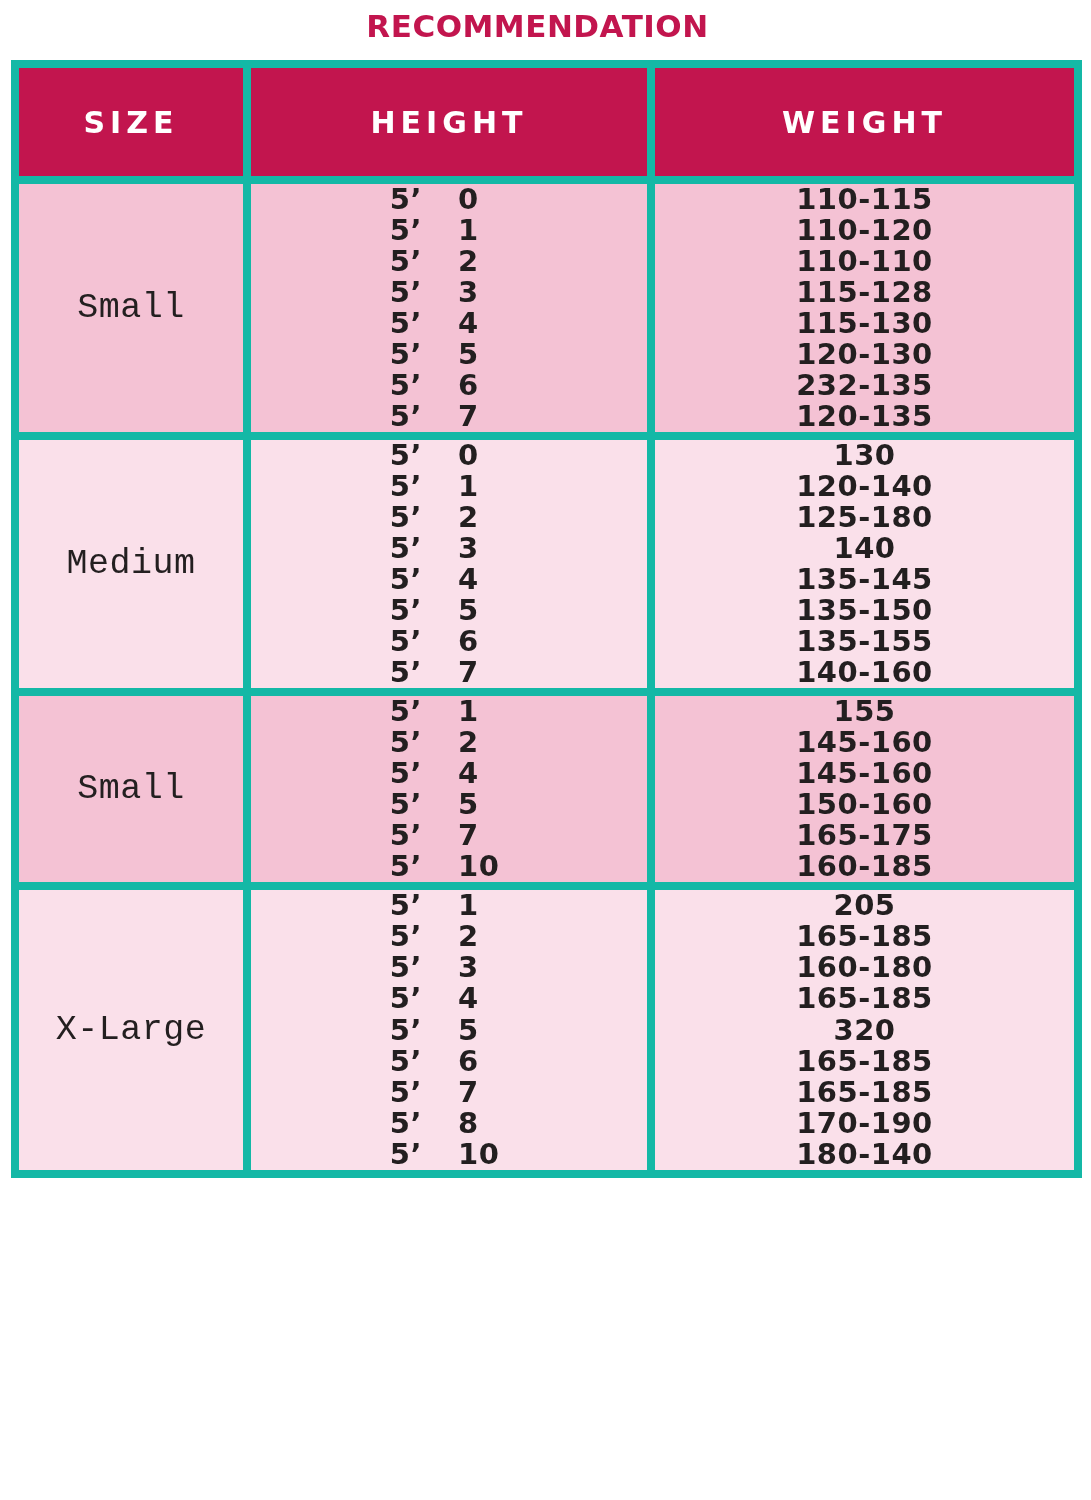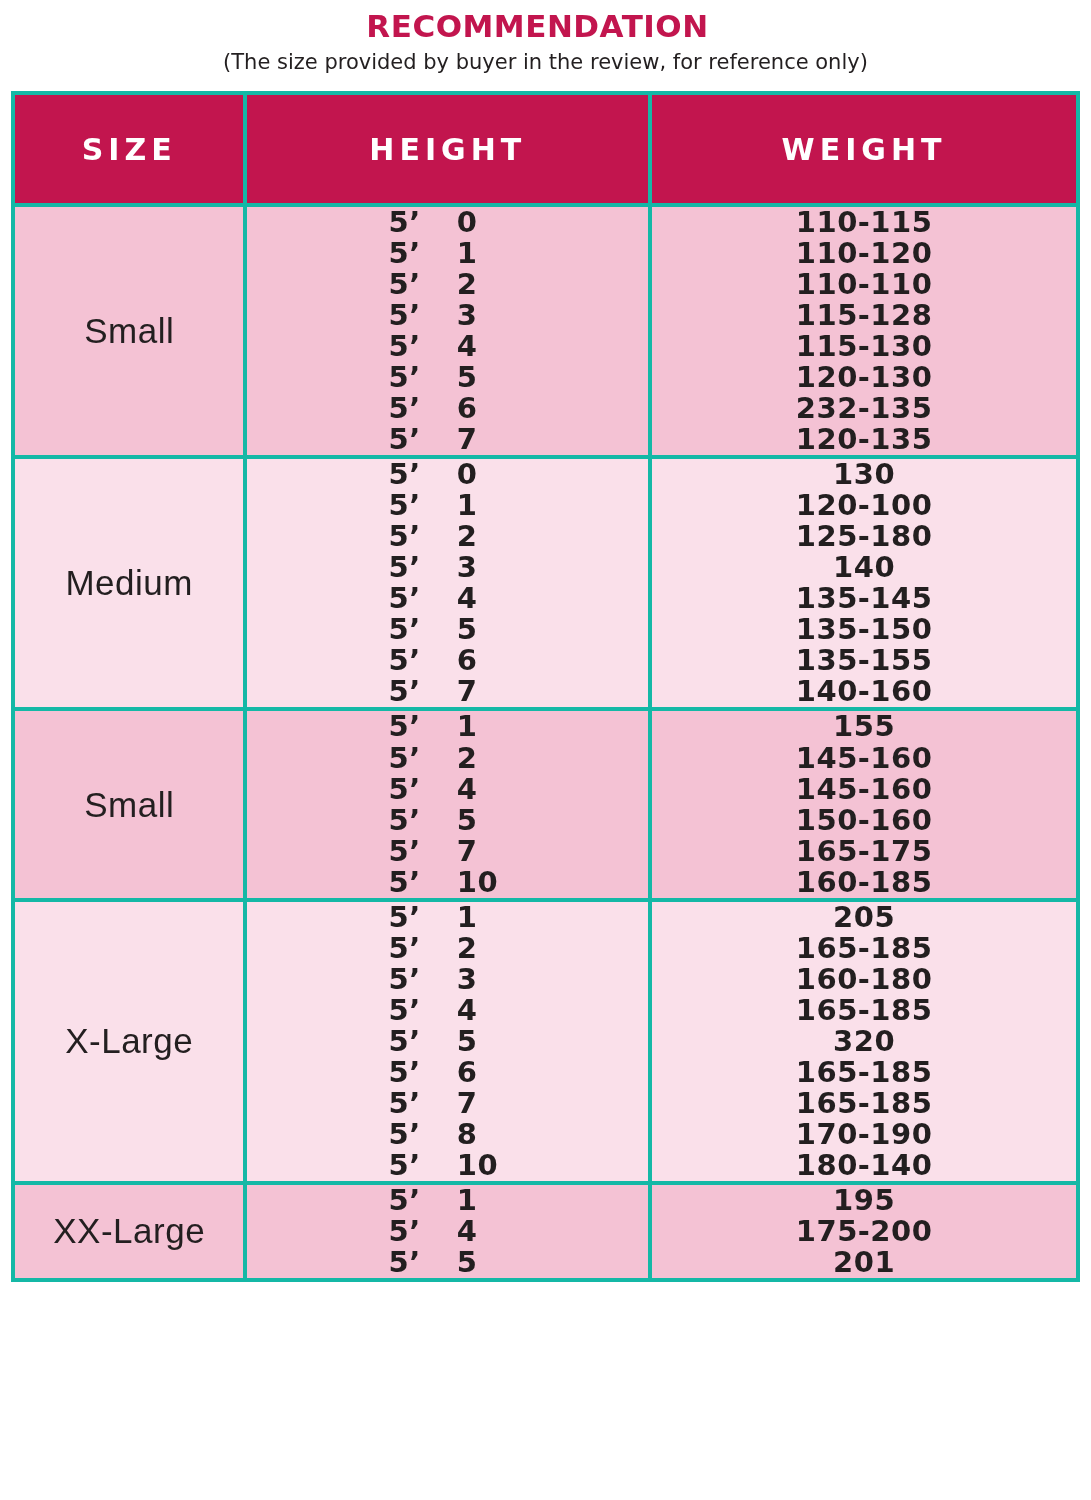--- a/index.html
+++ b/index.html
@@ -38,21 +38,21 @@
     line-height: 1.15;
     font-family: "DejaVu Sans", sans-serif;
   }
   table.sizechart {
     border-collapse: collapse;
     width: 1069px;
     margin: 17px 0 0 11px;
     table-layout: fixed;
   }
   table.sizechart td, table.sizechart th {
-    border: 4px solid #14b8a6;
+    border: 8px solid #14b8a6;
     padding: 0;
   }
   thead th {
     background: #c2154e;
     color: #ffffff;
     font-weight: bold;
     font-size: 30px;
     letter-spacing: 5px;
     height: 108px;
     vertical-align: middle;
@@ -64,21 +64,21 @@
   .col-weight { width: 427px; }
 
   tbody tr.band-a td { background: #f4c2d4; }
   tbody tr.band-b td { background: #fae0ea; }
 
   td.size-cell {
     text-align: center;
     vertical-align: middle;
     font-size: 35px;
     color: #231f20;
-    font-family: Liberation Sans, sans-serif;
+    font-family: Liberation Mono, monospace;
     font-weight: normal;
     letter-spacing: 0.5px;
   }
   td.list-cell {
     vertical-align: middle;
     padding: 11px 0 13px 0;
   }
   .stack {
     display: flex;
     flex-direction: column;
@@ -115,21 +115,20 @@
     font-family: "DejaVu Sans", sans-serif;
     color: #231f20;
   }
 </style>
 </head>
 <body>
 
 <div class="page">
 
   <div class="title">RECOMMENDATION</div>
-  <div class="subtitle">(The size provided by buyer in the review, for reference only)</div>
 
   <table class="sizechart">
     <colgroup>
       <col class="col-size">
       <col class="col-height">
       <col class="col-weight">
     </colgroup>
     <thead>
       <tr>
         <th>SIZE</th>
@@ -223,21 +222,21 @@
               </div>
               <div class="hrow">
                 <span class="ft">5’</span>
                 <span class="inch">7</span>
               </div>
             </div>
           </td>
           <td class="list-cell">
             <div class="stack">
               <div class="wrow">130</div>
-              <div class="wrow">120-100</div>
+              <div class="wrow">120-140</div>
               <div class="wrow">125-180</div>
               <div class="wrow">140</div>
               <div class="wrow">135-145</div>
               <div class="wrow">135-150</div>
               <div class="wrow">135-155</div>
               <div class="wrow">140-160</div>
             </div>
           </td>
         </tr>
         <tr class="band-a">
@@ -330,42 +329,16 @@
               <div class="wrow">160-180</div>
               <div class="wrow">165-185</div>
               <div class="wrow">320</div>
               <div class="wrow">165-185</div>
               <div class="wrow">165-185</div>
               <div class="wrow">170-190</div>
               <div class="wrow">180-140</div>
             </div>
           </td>
         </tr>
-        <tr class="band-a">
-          <td class="size-cell">XX-Large</td>
-          <td class="list-cell">
-            <div class="stack">
-              <div class="hrow">
-                <span class="ft">5’</span>
-                <span class="inch">1</span>
-              </div>
-              <div class="hrow">
-                <span class="ft">5’</span>
-                <span class="inch">4</span>
-              </div>
-              <div class="hrow">
-                <span class="ft">5’</span>
-                <span class="inch">5</span>
-              </div>
-            </div>
-          </td>
-          <td class="list-cell">
-            <div class="stack">
-              <div class="wrow">195</div>
-              <div class="wrow">175-200</div>
-              <div class="wrow">201</div>
-            </div>
-          </td>
-        </tr>
       </tbody>
   </table>
 
 </div>
 
 </body></html>

